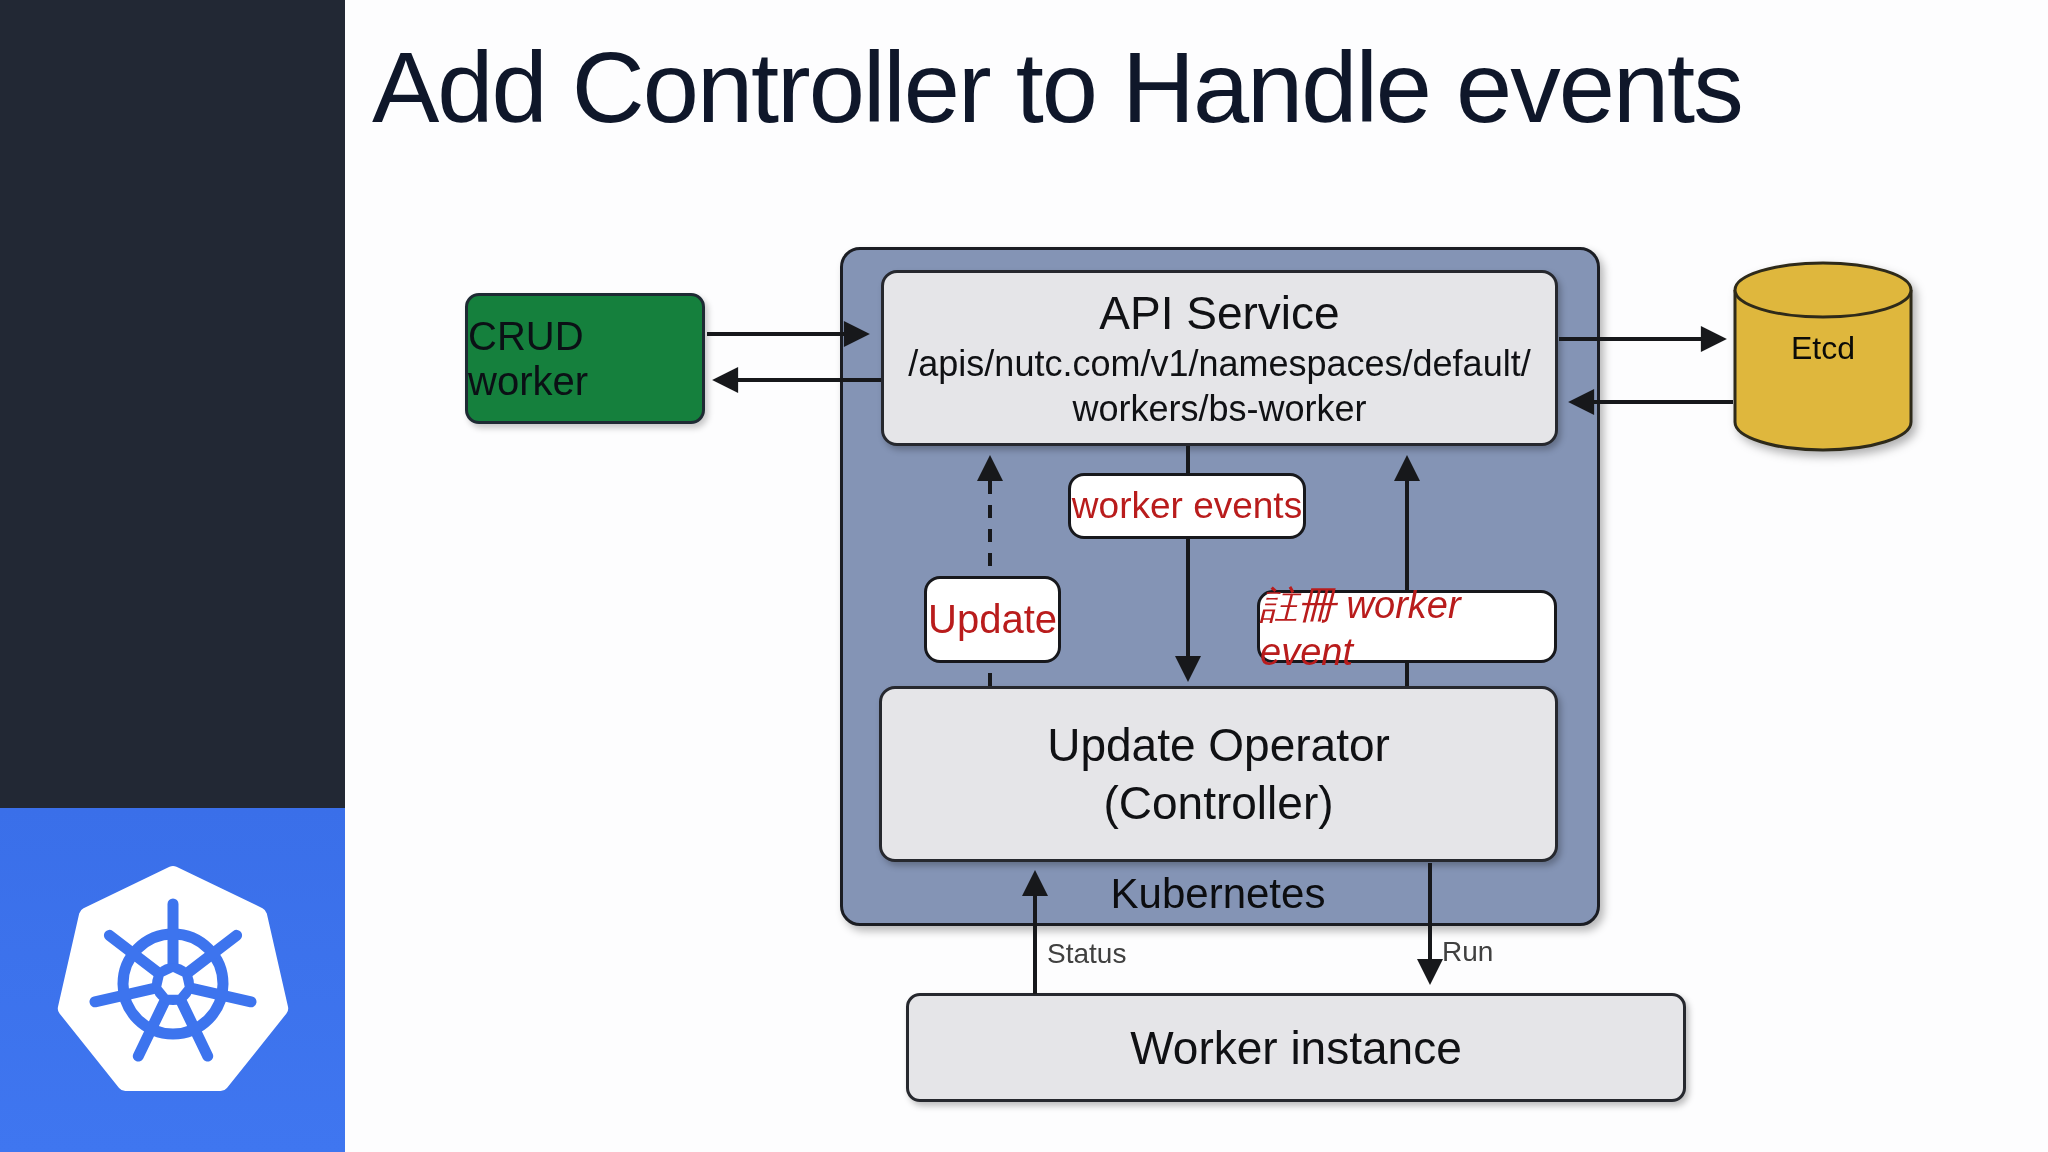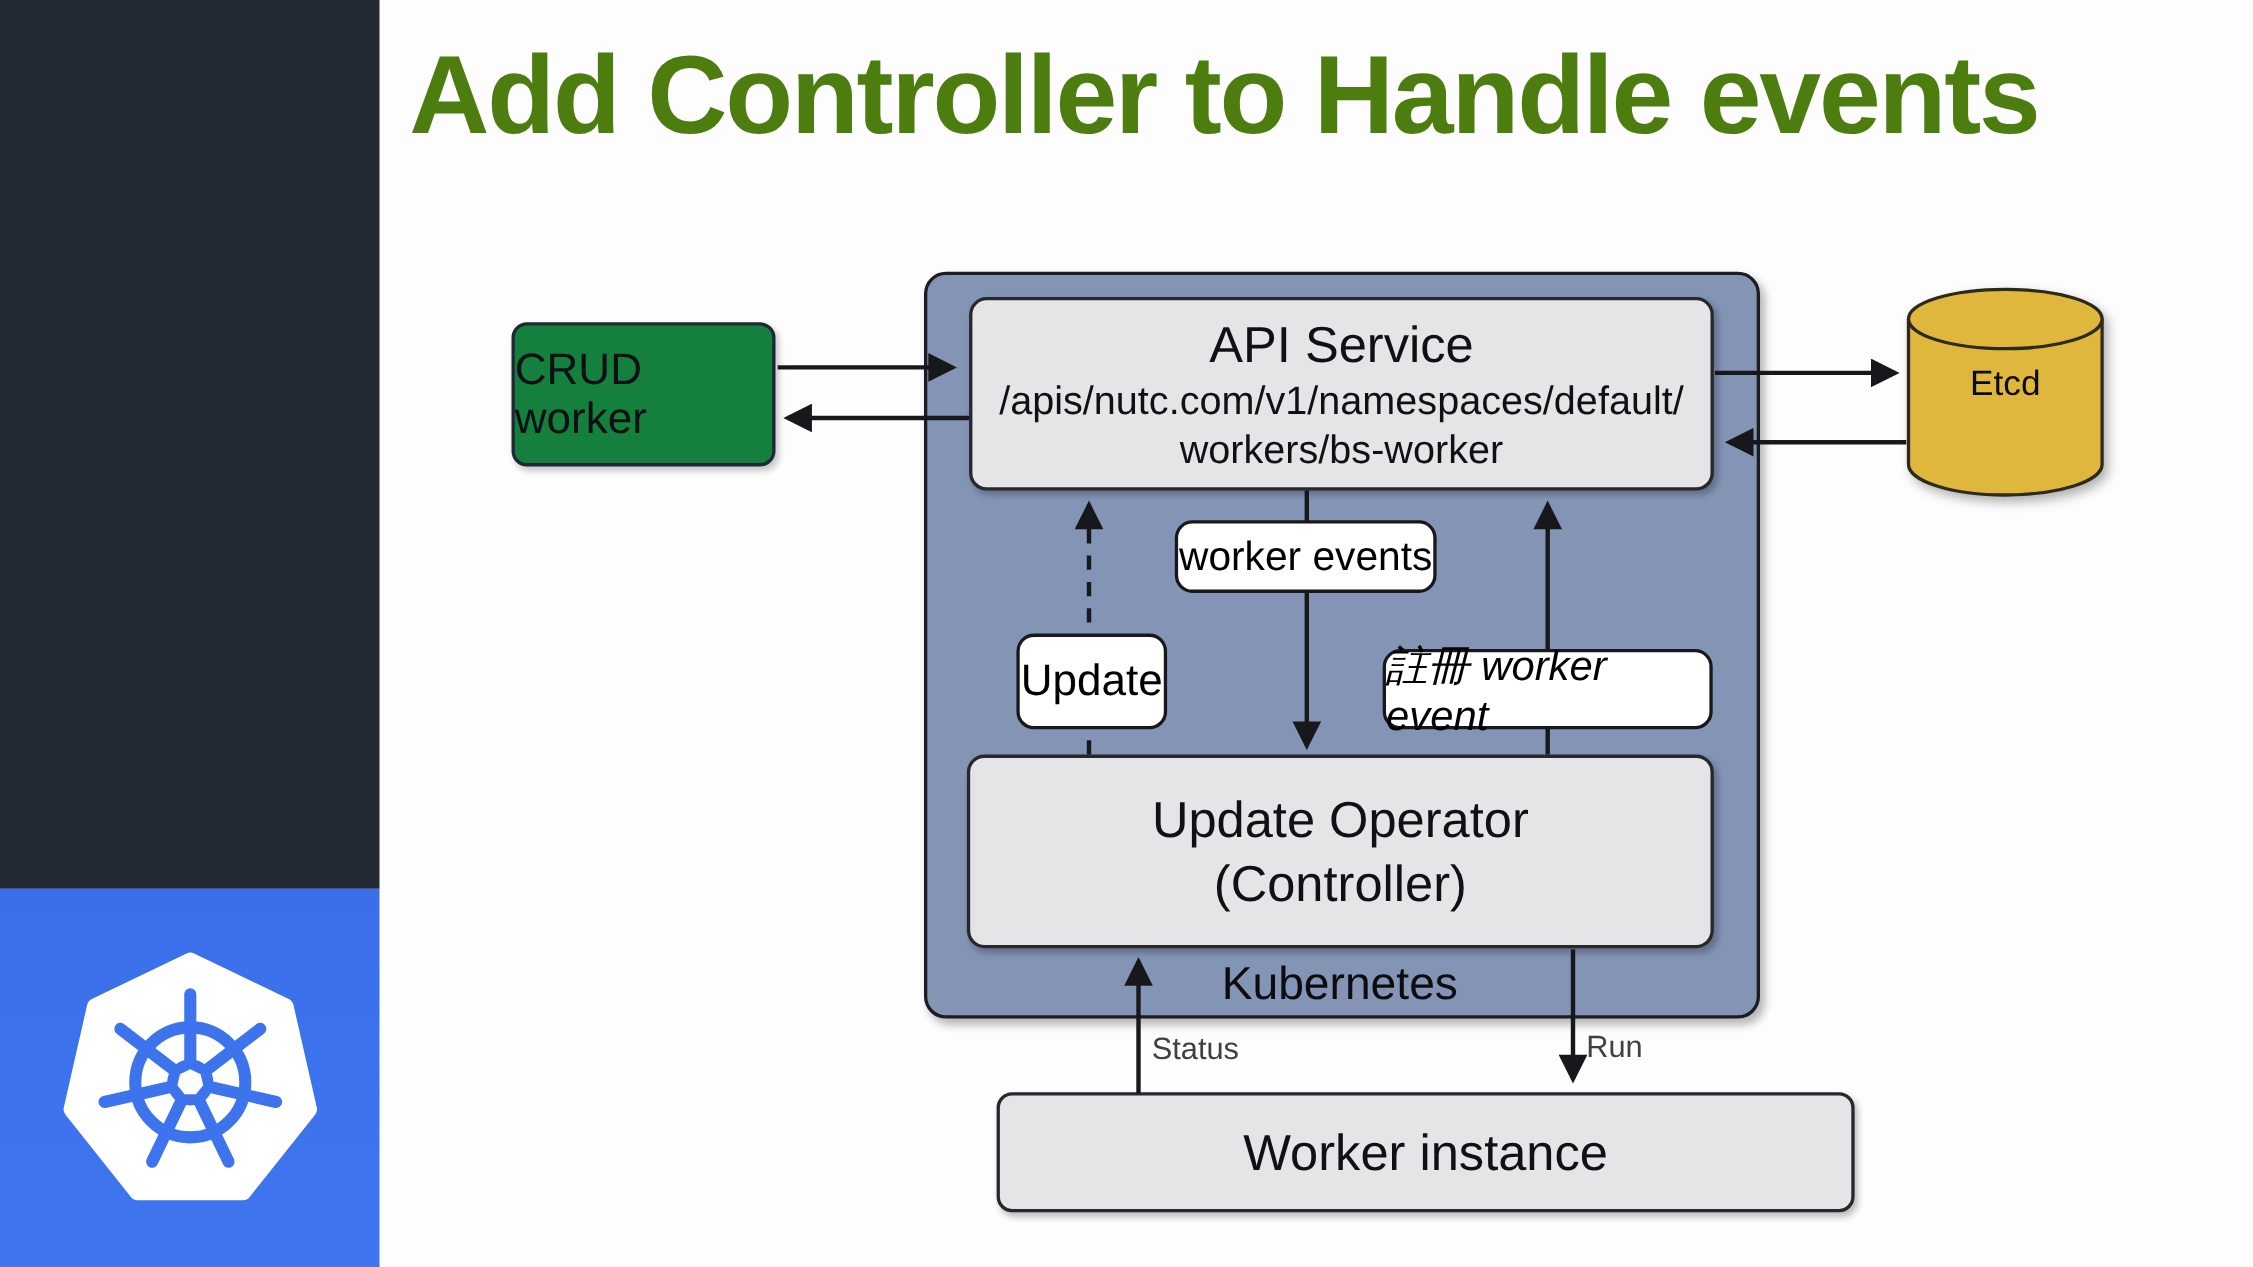--- a/index.html
+++ b/index.html
@@ -16,21 +16,21 @@
     background:#222834;
   }
   .sidebar-blue{
     position:absolute;left:0;top:808px;width:345px;height:344px;
     background:linear-gradient(180deg,#3a6fe9 0%,#3f76f0 100%);
     display:flex;align-items:center;justify-content:center;
   }
   
   .slide-title{
     position:absolute;left:372px;top:30px;width:1620px;
-    font-size:101px;font-weight:bold;color:#4d7c0f;
+    font-size:101px;font-weight:normal;color:#0f172a;
     letter-spacing:-2px;white-space:nowrap;
   }
   
   .k8s-container{
     position:absolute;left:840px;top:247px;width:760px;height:679px;
     background:#8494b5;border:3px solid #1b1d23;border-radius:20px;
     box-shadow:4px 5px 8px rgba(0,0,0,0.28);
     box-sizing:border-box;
   }
   .gray-box{
@@ -65,21 +65,21 @@
   }
   .etcd-label{
     position:absolute;left:1732px;top:330px;width:182px;text-align:center;
     font-size:32px;color:#0b0b08;
   }
   
   .chip{
     position:absolute;background:#ffffff;border:3px solid #17181c;
     border-radius:16px;box-sizing:border-box;
     display:flex;align-items:center;justify-content:center;
-    color:#000000;z-index:3;
+    color:#b91c1c;z-index:3;
   }
   .chip-worker-events{left:1068px;top:473px;width:238px;height:66px;font-size:37px;}
   .chip-update{left:924px;top:576px;width:137px;height:87px;font-size:40px;}
   .chip-register{left:1257px;top:590px;width:300px;height:73px;font-size:38px;font-style:italic;}
   .float-label{
     position:absolute;font-size:28px;color:#404040;z-index:3;white-space:nowrap;
   }
   .label-status{left:1047px;top:938px;}
   .label-run{left:1442px;top:936px;}
   

